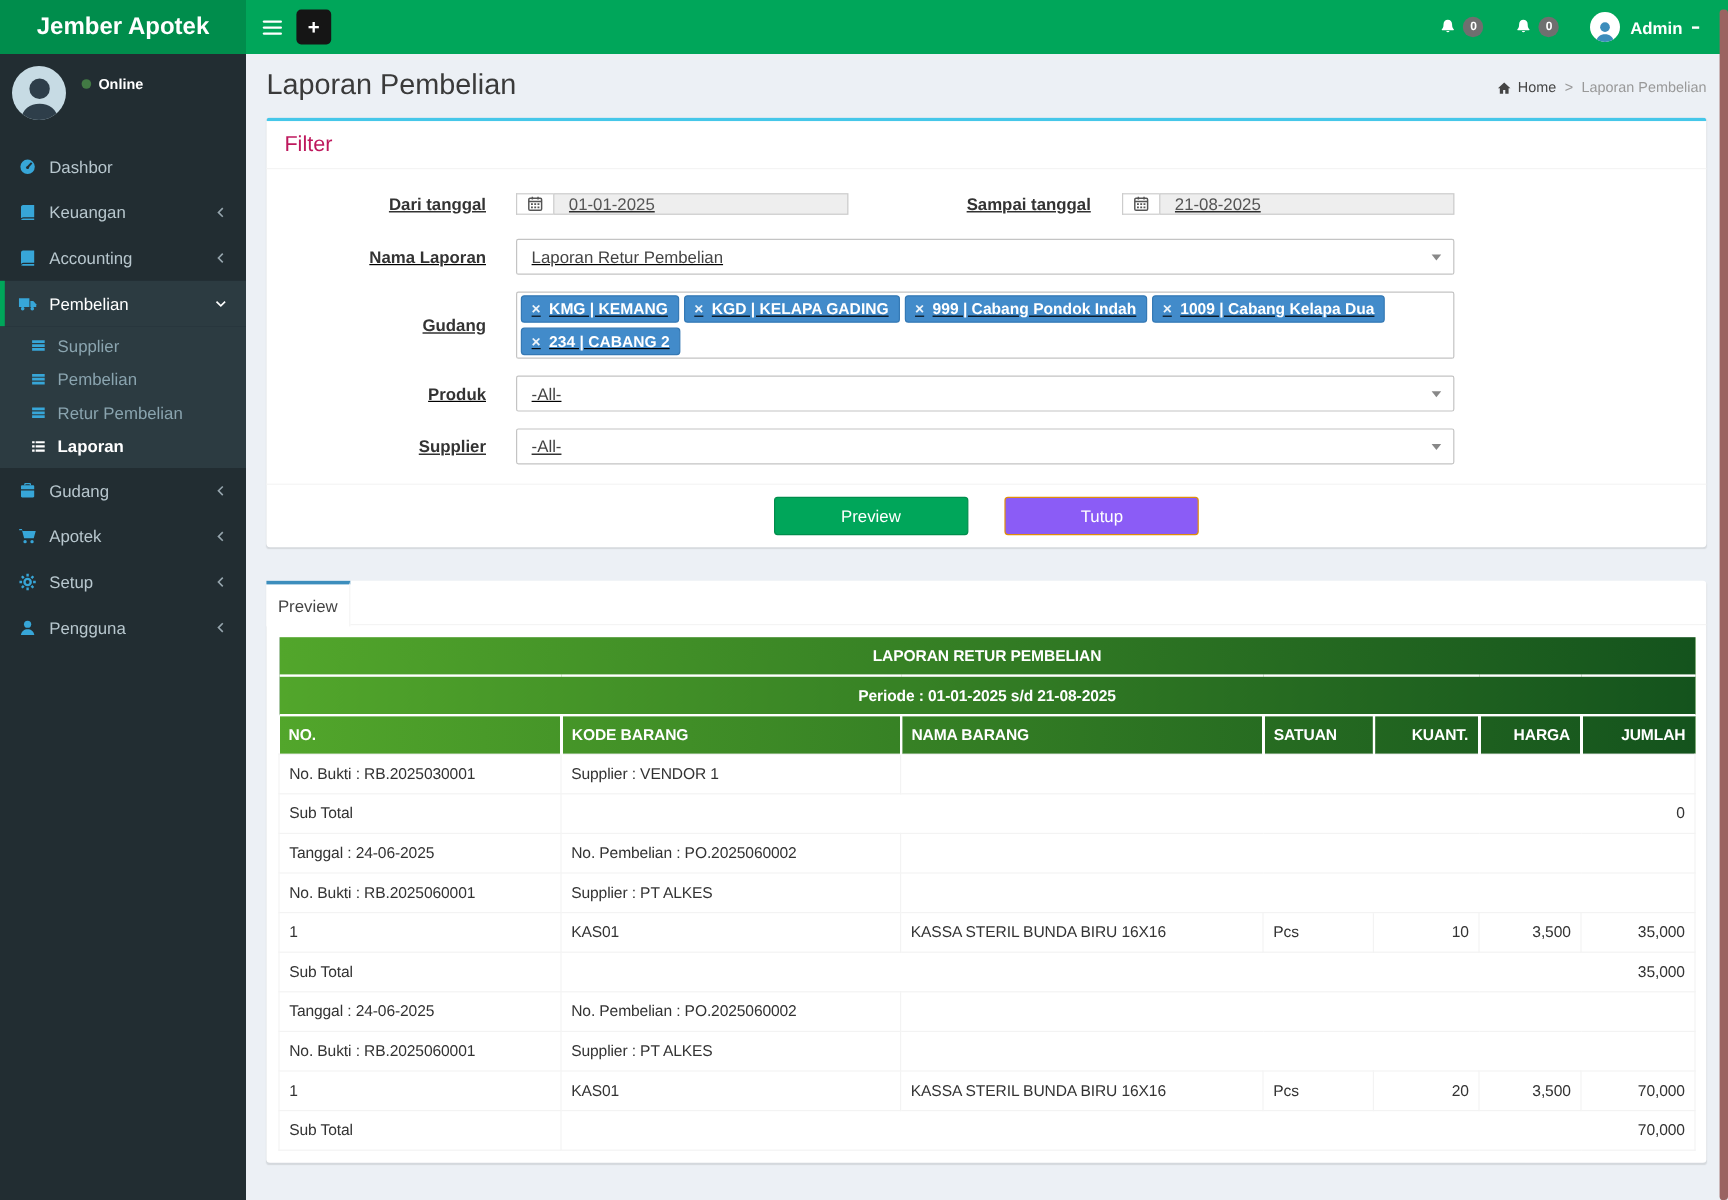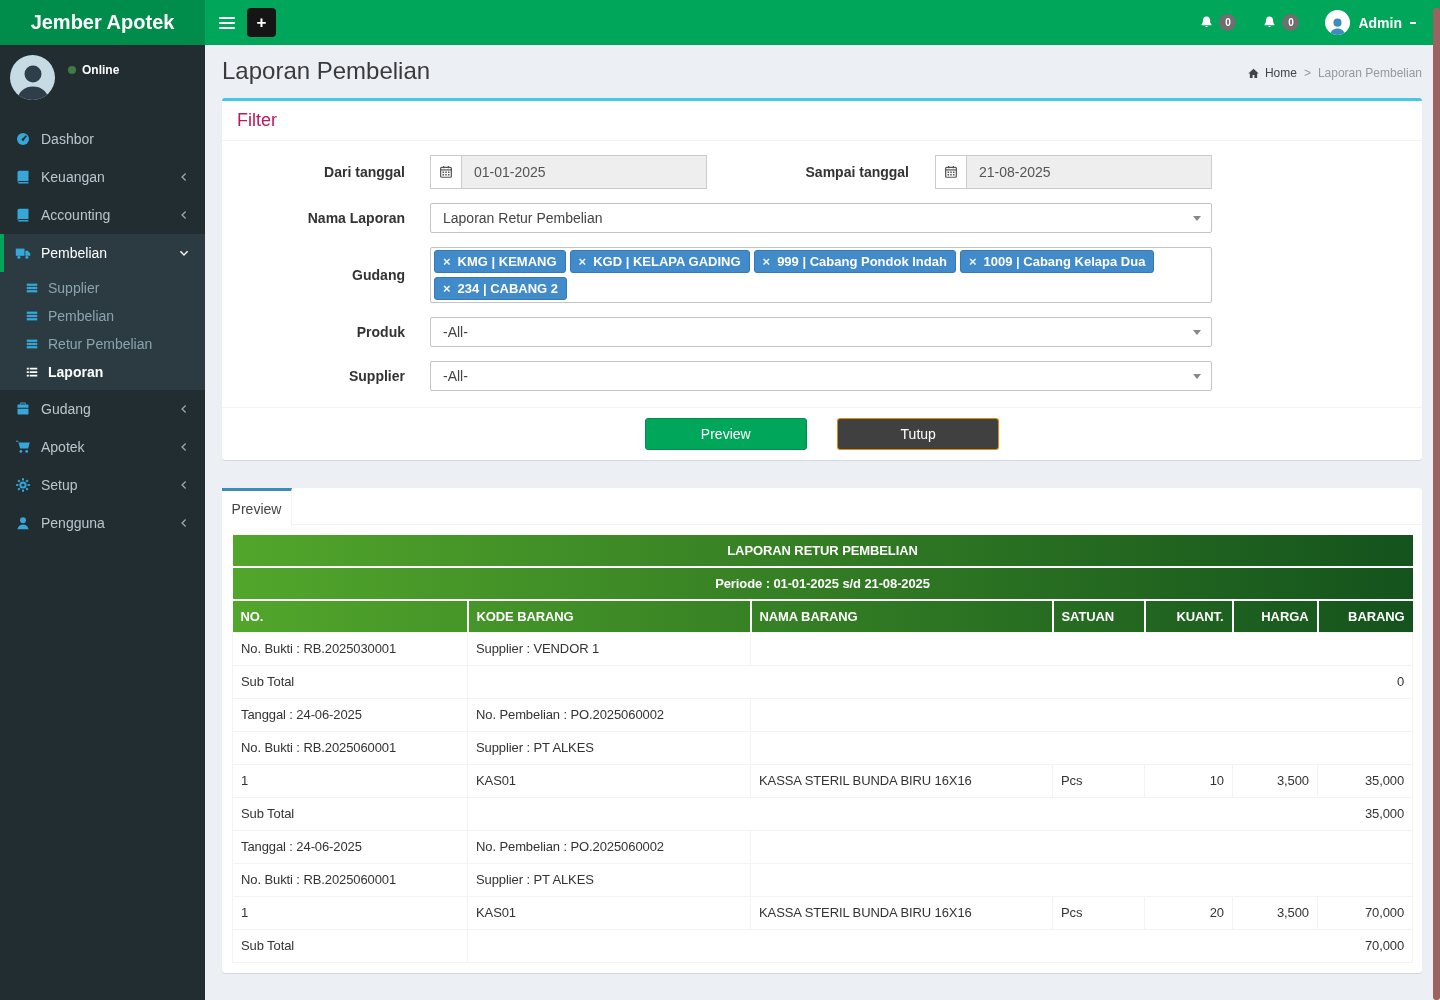--- a/index.html
+++ b/index.html
@@ -57,46 +57,46 @@
   .content { position:absolute; top:45px; left:205px; width:1235px; padding:11px 18px 0 17px; }
   .page-head { position:relative; margin-bottom:10px; height:32px; }
   .page-title { font-size:24px; font-weight:400; color:#3a3a3a; margin:0; line-height:30px; }
   .breadcrumb { position:absolute; right:0; top:10px; font-size:12px; color:#999;
                 display:flex; align-items:center; gap:7px; }
   .crumb-home { color:#444; display:flex; align-items:center; gap:5px; cursor:pointer; }
   .crumb-home .icon { width:13px; height:13px; color:#444; }
   .box { background:#fff; border-radius:3px; box-shadow:0 1px 1px rgba(0,0,0,.1); }
   .filter-box { border-top:3px solid #45c7e9; }
   .box-header { padding:9px 15px; font-size:18px; color:#be185d; border-bottom:1px solid #f4f4f4; }
-  .box-body { padding:14px 15px 6px; }
+  .box-body { padding:14px 15px 6px;text-decoration:underline; }
   .form-row { display:grid; grid-template-columns:168px 782px; column-gap:25px;
               margin-bottom:14px; align-items:center; min-height:30px; }
   .form-label { text-align:right; font-weight:bold; font-size:14px; color:#333; }
   .date-split { display:grid; grid-template-columns:277px 1fr 277px; align-items:center; }
   .mid-label { text-align:right; padding-right:26px; }
-  .input-group { display:flex; height:34px; }
+  .input-group { display:flex; height:18px; }
   .addon { width:31px; border:1px solid #ccc; border-right:none; background:#fff;
            display:flex; align-items:center; justify-content:center; cursor:pointer; }
   .addon .icon { width:14px; height:14px; color:#555; }
   .form-input { flex:1; min-width:0; border:1px solid #ccc; background:#eee; color:#555;
                 font-size:14px; padding:0 12px; font-family:inherit; outline:none; }
   .sel { position:relative; height:30px; border:1px solid #c4c4c4; border-radius:2px; background:#fff;
          line-height:28px; padding:0 26px 0 12px; font-size:14px; color:#444; cursor:pointer; }
   .sel-arrow { position:absolute; right:10px; top:12px; width:0; height:0;
                border-left:4px solid transparent; border-right:4px solid transparent; border-top:5px solid #888; }
   .tags-box { min-height:32px; border:1px solid #c4c4c4; border-radius:2px; background:#fff;
               padding:2px 3px; display:flex; flex-wrap:wrap; gap:4px; align-items:center; cursor:text; }
   .tag { background:#428bca; border:1px solid #3579b5; color:#fff; border-radius:3px; padding:3px 8px;
          font-size:13px; font-weight:bold; display:flex; align-items:center; gap:7px; }
   .tag-x { cursor:pointer; opacity:.9; }
   .box-footer { border-top:1px solid #f4f4f4; padding:10px; text-align:center; }
   .btn { display:inline-block; border-radius:3px; color:#fff; font-size:14px; text-align:center;
          cursor:pointer; font-family:inherit; }
   .btn-preview { width:162px; padding:7px 0; background:#00a65a; border:1px solid #008d4c; margin-right:13px; }
-  .btn-tutup   { width:162px; padding:7px 0; background:#404040; border:1px solid #e08e0b; margin-left:13px; }
+  .btn-tutup   { width:162px; padding:7px 0; background:#8b5cf6; border:1px solid #e08e0b; margin-left:13px; }
 
   
   .tabs-box { margin-top:28px; background:#fff; box-shadow:0 1px 1px rgba(0,0,0,.1); border-radius:3px; }
   .tabs-header { height:37px; border-bottom:1px solid #f4f4f4; display:flex; }
   .tab { width:70px; display:flex; align-items:center; justify-content:center; font-size:14px; color:#444;
          cursor:pointer; }
   .tab.active { border-top:3px solid #3c8dbc; border-right:1px solid #f4f4f4; background:#fff; height:38px; }
   .tab-content { padding:10px; }
   .export-row { display:flex; justify-content:flex-end; gap:5px; margin-bottom:9px; }
   .btn-pdf   { background:#00a65a; border:1px solid #008d4c; padding:6px 13px; font-size:13px; }
@@ -461,21 +461,21 @@
           <tr class="rt-periode">
               <th colspan="7">Periode : 01-01-2025 s/d 21-08-2025</th>
             </tr>
           <tr class="rt-cols" id="report-cols">
               <th>NO.</th>
               <th>KODE BARANG</th>
               <th>NAMA BARANG</th>
               <th>SATUAN</th>
               <th class="num">KUANT.</th>
               <th class="num">HARGA</th>
-              <th class="num">BARANG</th>
+              <th class="num">JUMLAH</th>
             </tr>
         </thead>
         <tbody id="report-body">
             <tr>
               <td>No. Bukti : RB.2025030001</td>
               <td>Supplier : VENDOR 1</td>
               <td colspan="5"></td>
             </tr>
             <tr>
               <td>Sub Total</td>

